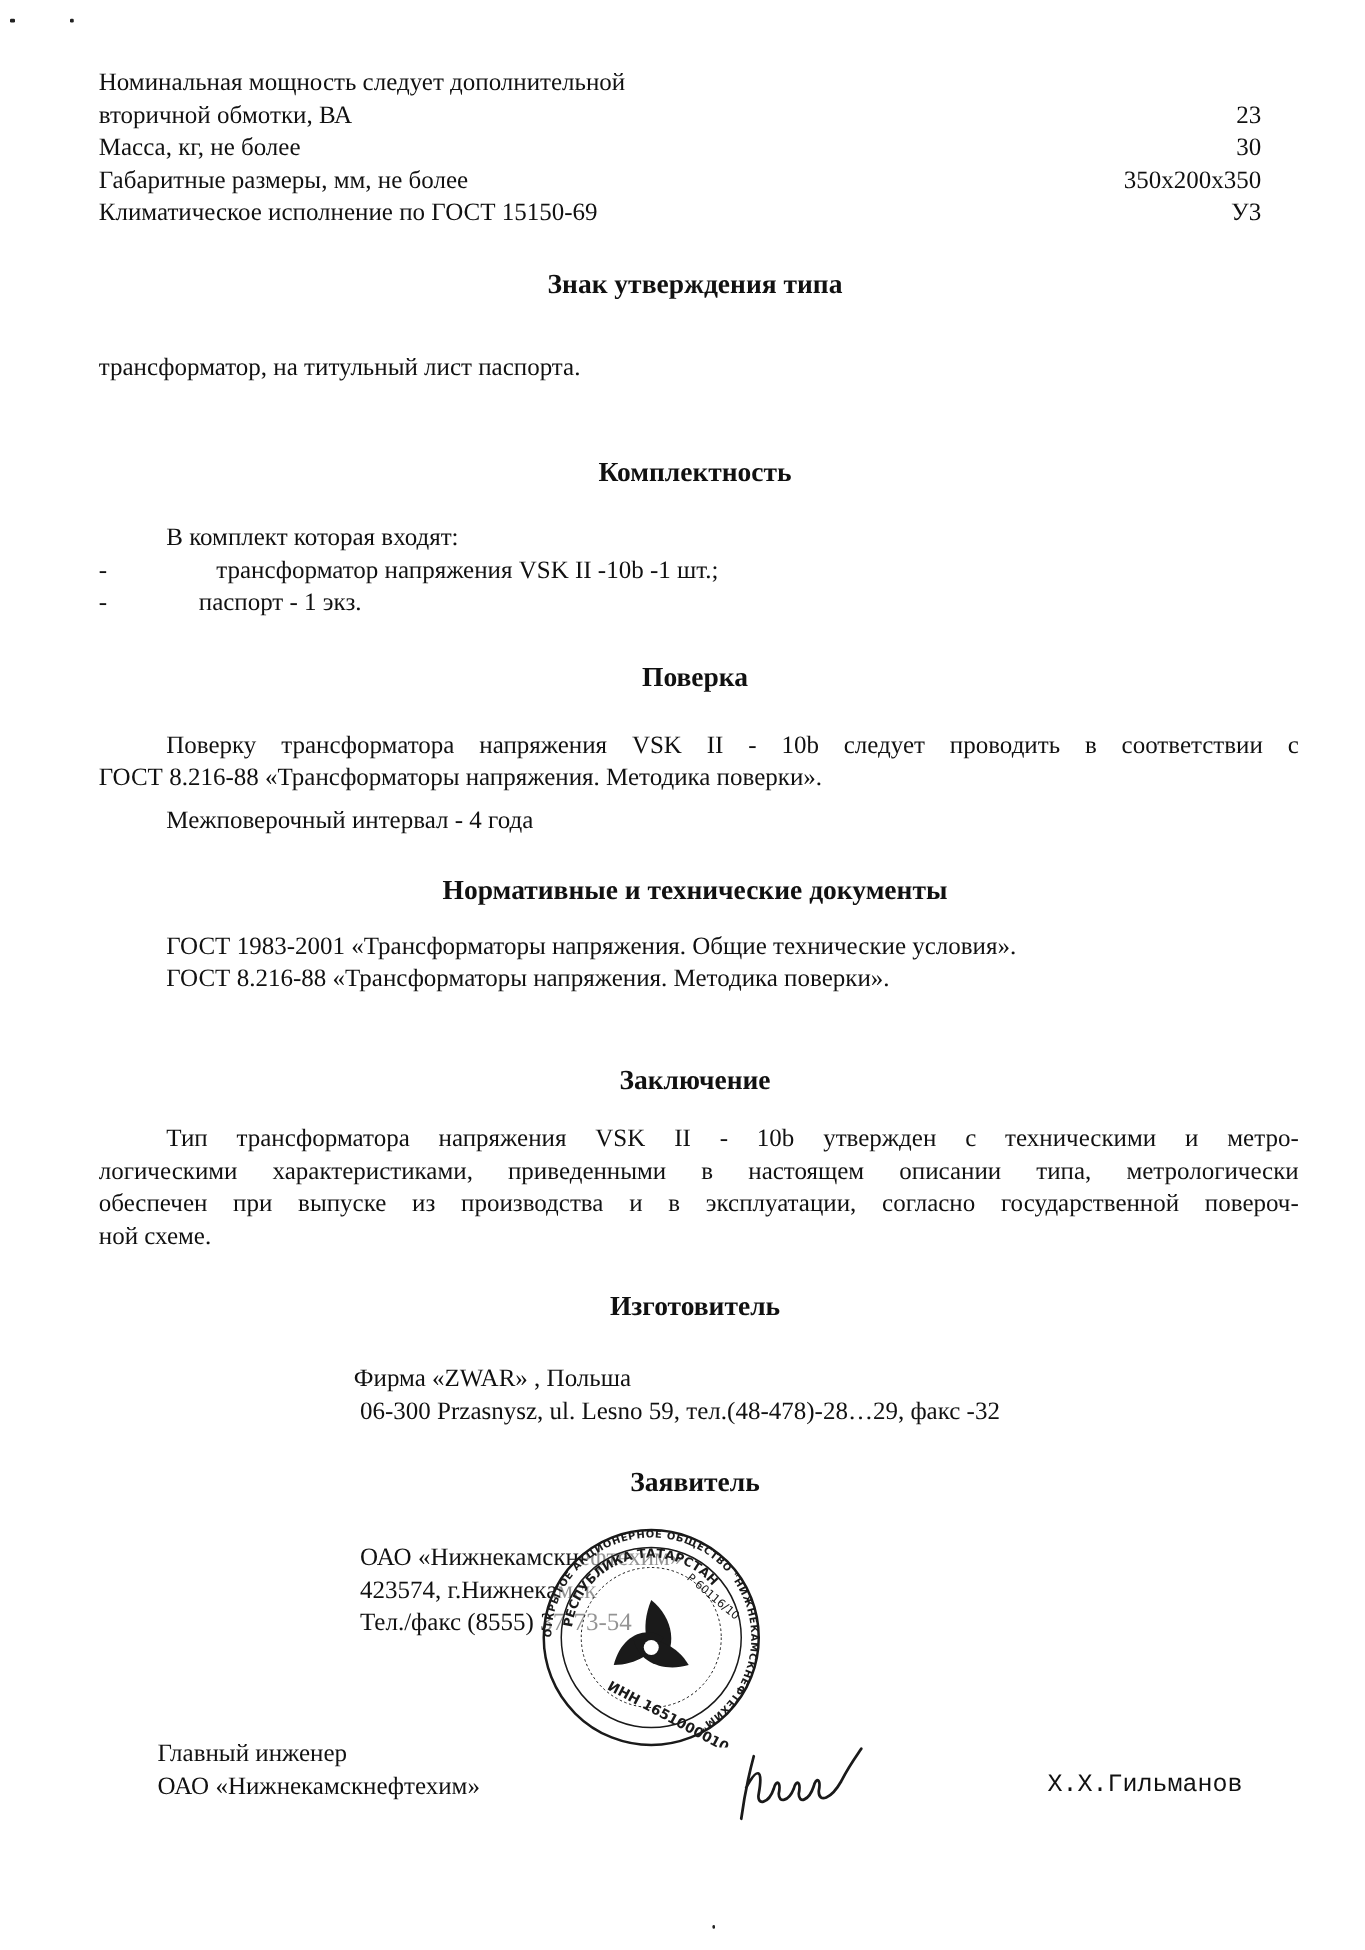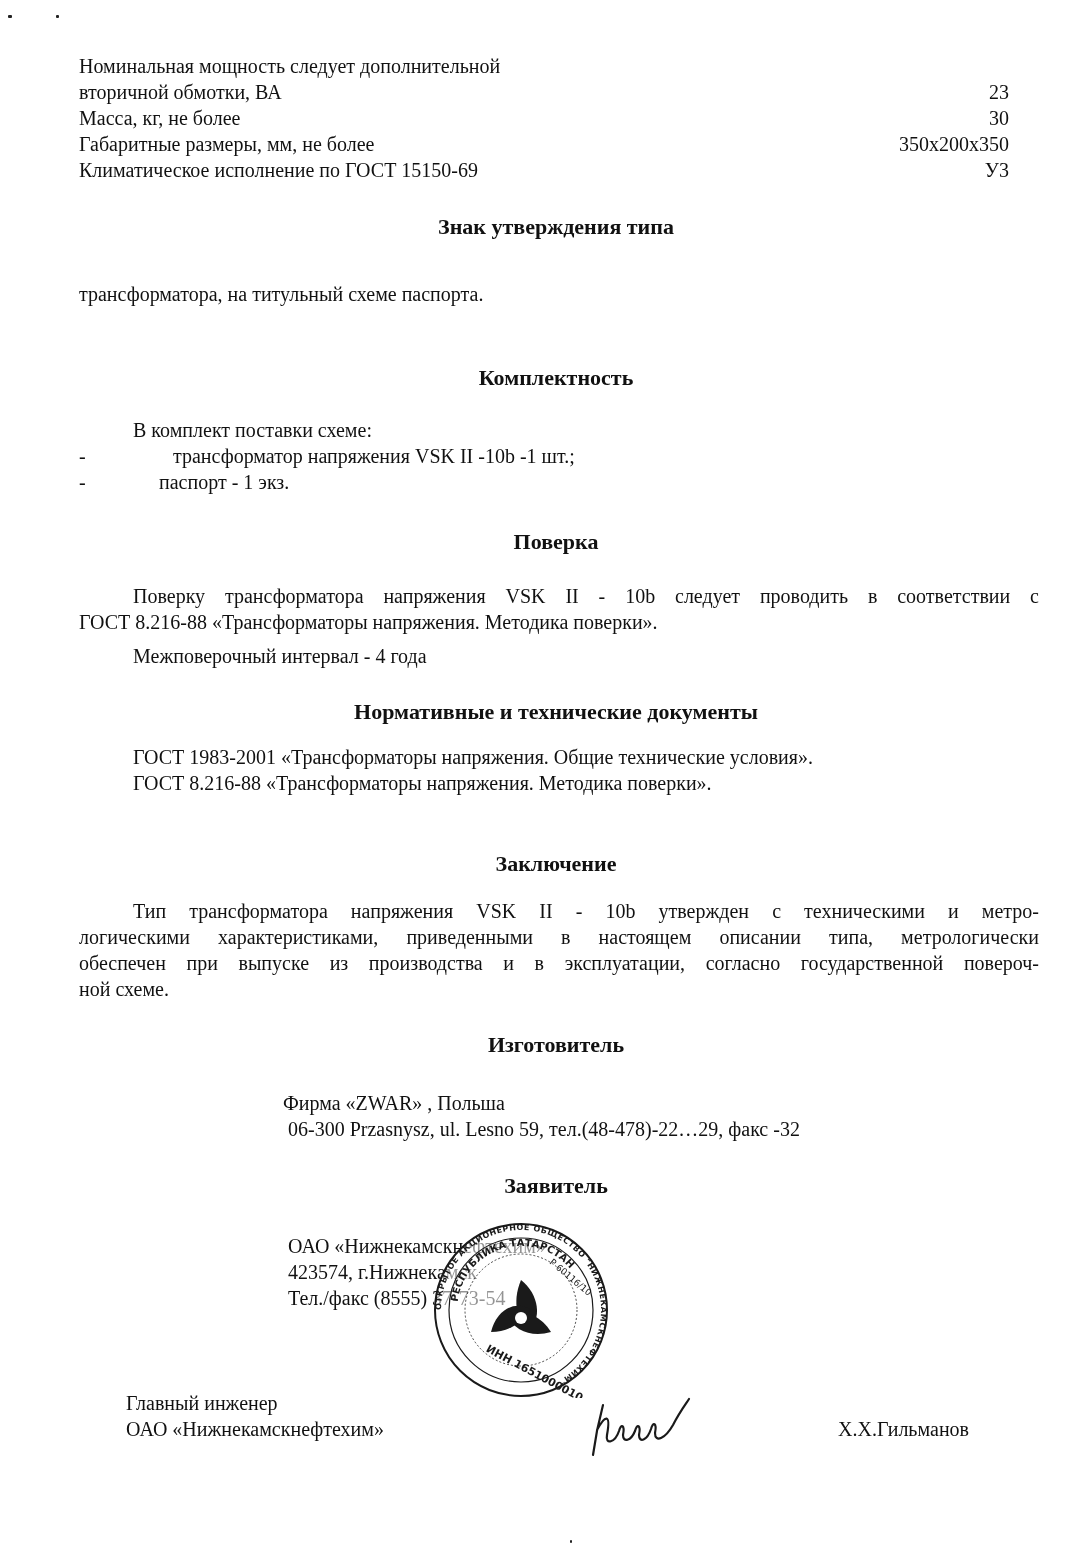--- a/index.html
+++ b/index.html
@@ -49,25 +49,25 @@
       <span class="val">350x200x350</span>
     </div>
     <div class="row" style="top:157px;">
       <span class="lbl">Климатическое исполнение по ГОСТ 15150-69</span>
       <span class="val">У3</span>
     </div>
   </div>
 
   <div class="h" style="top:213px;">Знак утверждения типа</div>
   <div class="para" style="top:281px;">
-    <span class="ll">трансформатора,  на титульный схеме паспорта.</span>
+    <span class="ll">трансформатор,  на титульный лист паспорта.</span>
   </div>
 
   <div class="h" style="top:364px;">Комплектность</div>
-  <div class="abs" style="left:133px;top:417px;">В комплект поставки схеме:</div>
+  <div class="abs" style="left:133px;top:417px;">В комплект которая входят:</div>
   <div class="abs" style="left:79px;top:443px;">
     <span>-</span>
     <span style="position:absolute;left:94px;text-align:right;">трансформатор напряжения VSK II -10b -1 шт.;</span>
   </div>
   <div class="abs" style="left:79px;top:469px;">
     <span>-</span>
     <span style="position:absolute;left:80px;">паспорт - 1 экз.</span>
   </div>
 
   <div class="h" style="top:528px;">Поверка</div>
@@ -84,30 +84,30 @@
   <div class="h" style="top:850px;">Заключение</div>
   <div class="para" style="top:898px;">
     <span class="jl"><span class="ind"></span><span>Тип трансформатора напряжения VSK II - 10b утвержден с техническими и метро-</span></span>
     <span class="jl">логическими характеристиками, приведенными в настоящем описании типа, метрологически</span>
     <span class="jl">обеспечен при выпуске из производства и в эксплуатации, согласно государственной повероч-</span>
     <span class="ll">ной схеме.</span>
   </div>
 
   <div class="h" style="top:1031px;">Изготовитель</div>
   <div class="abs" style="left:283px;top:1090px;">Фирма  «ZWAR» , Польша</div>
-  <div class="abs" style="left:288px;top:1116px;">06-300 Przasnysz, ul. Lesno 59, тел.(48-478)-22…29, факс -32</div>
+  <div class="abs" style="left:288px;top:1116px;">06-300 Przasnysz, ul. Lesno 59, тел.(48-478)-28…29, факс -32</div>
 
   <div class="h" style="top:1172px;">Заявитель</div>
   <div class="abs" style="left:288px;top:1233px;">ОАО «Нижнекамскнефтехим»</div>
   <div class="abs" style="left:288px;top:1259px;">423574, г.Нижнекамск</div>
   <div class="abs" style="left:288px;top:1285px;">Тел./факс (8555) 37-73-54</div>
 
   <div class="abs" style="left:126px;top:1390px;">Главный инженер</div>
   <div class="abs" style="left:126px;top:1416px;">ОАО «Нижнекамскнефтехим»</div>
-  <div class="abs" style="left:838px;top:1416px;">Х.Х.Гильманов</div>
+  <div class="abs" style="left:838px;top:1416px;font-family:Liberation Mono, monospace;">Х.Х.Гильманов</div>
 
   <svg class="stamp" viewBox="0 0 176 176">
     <defs>
       <path id="outerArc" d="M 88,88 m -80,0 a 80,80 0 1,1 160,0 a 80,80 0 1,1 -160,0"></path>
       <path id="innerArc" d="M 88,88 m -64,0 a 64,64 0 1,1 128,0 a 64,64 0 1,1 -128,0"></path>
     </defs>
     <circle cx="88" cy="88" r="86" fill="rgba(255,255,255,0.55)" stroke="#1a1a1a" stroke-width="2"></circle>
     <circle cx="88" cy="88" r="72" fill="none" stroke="#1a1a1a" stroke-width="1.2"></circle>
     <circle cx="88" cy="88" r="56" fill="none" stroke="#1a1a1a" stroke-width="0.8" stroke-dasharray="2 2"></circle>
     <text font-family="DejaVu Sans, sans-serif" font-size="8" font-weight="bold" fill="#1a1a1a" letter-spacing="0.5">

